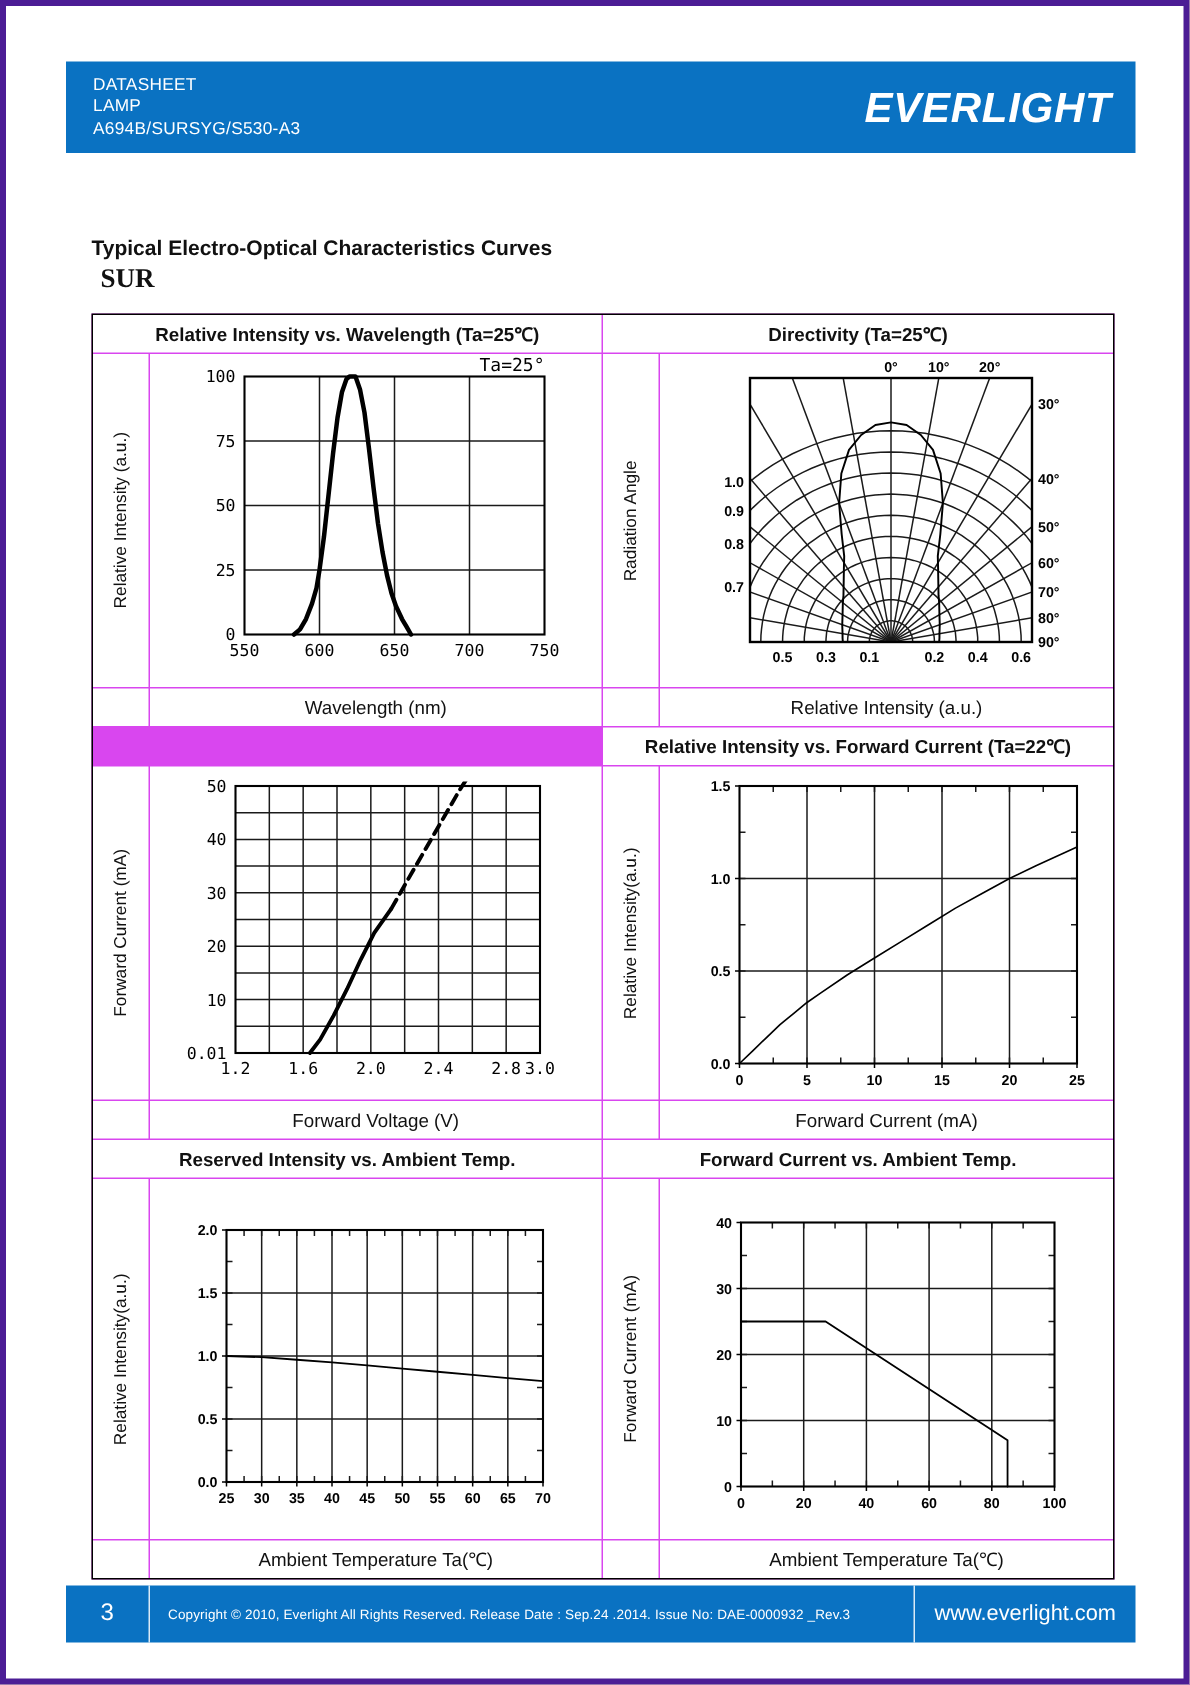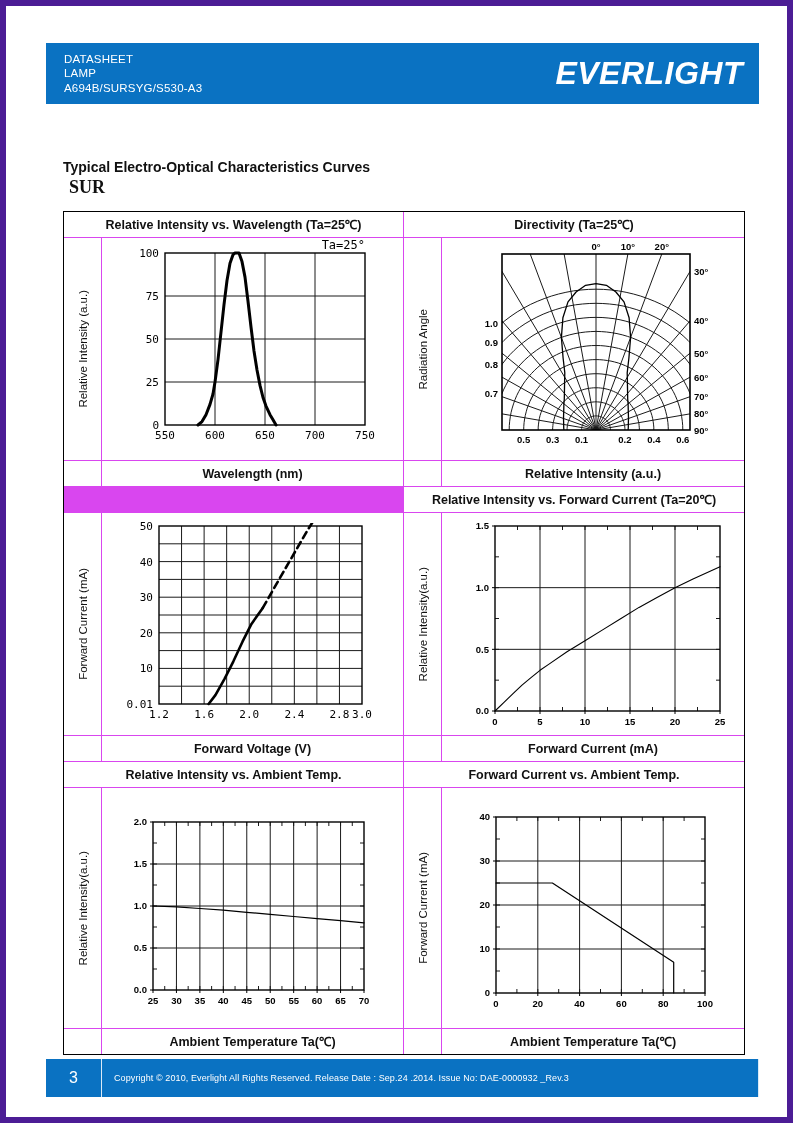--- a/index.html
+++ b/index.html
@@ -1,38 +1,38 @@
 <!DOCTYPE html>
 <html><head>
 <meta charset="utf-8">
 <style>
   html,body{margin:0;padding:0;background:#9a9a9a;}
   .page{width:793px;height:1123px;background:#fff;position:relative;margin:0 auto;
         font-family:"Liberation Sans",sans-serif;color:#111;overflow:hidden;
-        box-shadow:0 0 6px rgba(0,0,0,.4);border:6px solid #4c1d95;box-sizing:border-box;}
+        box-shadow:0 0 6px rgba(0,0,0,.4);border:4px solid #4c1d95;box-sizing:border-box;}
 
   
   .header{position:absolute;left:40px;top:37px;width:713px;height:61px;background:#0a72c2;
           color:#fff;display:flex;justify-content:space-between;align-items:center;}
   .header-left{padding-left:18px;font-size:11.5px;line-height:14.5px;letter-spacing:.2px;}
-  .logo{padding-right:16px;font-size:32px;font-weight:bold;font-style:italic;letter-spacing:.5px;}
+  .logo{padding-right:16px;font-size:28px;font-weight:bold;font-style:italic;letter-spacing:.5px;}
 
   
   .section-title{position:absolute;left:57px;top:153px;font-size:14px;font-weight:bold;}
   .part-label{position:absolute;left:63px;top:171px;font-family:"Liberation Serif",serif;
               font-size:18px;font-weight:bold;}
 
   
   .curves{position:absolute;left:57px;top:205px;display:grid;
           grid-template-columns:37px 301px 37px 302px;
           grid-template-rows:25px 222px 25px 25px 222px 25px 25px 240px 25px;
           gap:1px;background:#d946ef;border:1px solid #000;}
   .cell{background:#fff;position:relative;overflow:hidden;}
   .ptitle{display:flex;align-items:center;justify-content:center;font-weight:bold;font-size:12.5px;}
-  .xlab{display:flex;align-items:center;justify-content:center;font-size:12.5px;font-weight:bold;}
+  .xlab{display:flex;align-items:center;justify-content:center;font-size:12.5px;}
   .ylab{display:flex;align-items:center;justify-content:center;}
   .vert{writing-mode:vertical-rl;transform:rotate(180deg);font-size:11.5px;white-space:nowrap;}
   svg.chart{position:absolute;left:0;top:0;}
 
   
   .footer{position:absolute;left:40px;top:1053px;width:713px;height:38px;background:#0a72c2;
           color:#fff;display:flex;align-items:stretch;}
   .pageno{width:55px;display:flex;align-items:center;justify-content:center;font-size:16px;}
   .fsep{width:1px;background:rgba(255,255,255,.85);}
   .copy{flex:1;display:flex;align-items:center;padding-left:12px;font-size:9px;letter-spacing:.1px;text-align:center;}
@@ -197,21 +197,21 @@
           </clipPath>
           <g clip-path="url(#clip2)">
             <polyline points="106.6,191.0 113.4,182.1 122.4,166.1 131.4,148.3 140.5,128.7 149.5,110.9 160.8,94.9" fill="none" stroke="#000" stroke-width="2.6" stroke-linejoin="round" stroke-linecap="round"></polyline>
             <polyline points="160.8,94.9 172.0,75.3 183.3,55.7 194.6,36.1 205.9,16.6 211.5,7.7" fill="none" stroke="#000" stroke-width="2.6" stroke-linejoin="round" stroke-linecap="round" stroke-dasharray="7 4.5"></polyline>
           </g>
         </svg>
       </div>
     <div class="cell" style="grid-area:6/1/7/2"></div>
     <div class="cell xlab" style="grid-area:6/2/7/3">Forward Voltage (V)</div>
 
-    <div class="cell ptitle" style="grid-area:4/3/5/5">Relative Intensity vs. Forward Current (Ta=20℃)</div>
+    <div class="cell ptitle" style="grid-area:4/3/5/5">Relative Intensity vs. Forward Current (Ta=22℃)</div>
     <div class="cell ylab" style="grid-area:5/3/6/4">
         <span class="vert">Relative Intensity(a.u.)</span>
       </div>
     <div class="cell" style="grid-area:5/4/6/5">
         <svg id="chart-3" class="chart" width="302" height="222">
           <line x1="98" y1="13" x2="98" y2="198" stroke="#1a1a1a" stroke-width="1"></line>
           <line x1="143" y1="13" x2="143" y2="198" stroke="#1a1a1a" stroke-width="1"></line>
           <line x1="188" y1="13" x2="188" y2="198" stroke="#1a1a1a" stroke-width="1"></line>
           <line x1="233" y1="13" x2="233" y2="198" stroke="#1a1a1a" stroke-width="1"></line>
           <line x1="53" y1="136.33333333333334" x2="278" y2="136.33333333333334" stroke="#1a1a1a" stroke-width="1"></line>
@@ -269,21 +269,21 @@
             <rect x="51" y="10" width="230" height="191"></rect>
           </clipPath>
           <g clip-path="url(#clip3)">
             <polyline points="53.0,198.0 62.0,189.4 71.0,180.7 80.0,172.1 89.0,164.7 98.0,157.3 107.0,151.1 125.0,138.8 143.0,127.7 161.0,116.6 179.0,105.5 197.0,94.4 215.0,84.5 233.0,74.7 251.0,66.0 278.0,53.7" fill="none" stroke="#000" stroke-width="1.1" stroke-linejoin="round" stroke-linecap="round"></polyline>
           </g>
         </svg>
       </div>
     <div class="cell" style="grid-area:6/3/7/4"></div>
     <div class="cell xlab" style="grid-area:6/4/7/5">Forward Current (mA)</div>
 
-    <div class="cell ptitle" style="grid-area:7/1/8/3">Relative Intensity vs. Ambient Temp.</div>
+    <div class="cell ptitle" style="grid-area:7/1/8/3">Reserved Intensity vs. Ambient Temp.</div>
     <div class="cell ylab" style="grid-area:8/1/9/2">
         <span class="vert">Relative Intensity(a.u.)</span>
       </div>
     <div class="cell" style="grid-area:8/2/9/3">
         <svg id="chart-4" class="chart" width="301" height="240">
           <line x1="74.44444444444444" y1="34" x2="74.44444444444444" y2="202" stroke="#1a1a1a" stroke-width="1"></line>
           <line x1="97.88888888888889" y1="34" x2="97.88888888888889" y2="202" stroke="#1a1a1a" stroke-width="1"></line>
           <line x1="121.33333333333333" y1="34" x2="121.33333333333333" y2="202" stroke="#1a1a1a" stroke-width="1"></line>
           <line x1="144.77777777777777" y1="34" x2="144.77777777777777" y2="202" stroke="#1a1a1a" stroke-width="1"></line>
           <line x1="168.22222222222223" y1="34" x2="168.22222222222223" y2="202" stroke="#1a1a1a" stroke-width="1"></line>
@@ -462,15 +462,16 @@
     <div class="cell" style="grid-area:9/3/10/4"></div>
     <div class="cell xlab" style="grid-area:9/4/10/5">Ambient Temperature Ta(℃)</div>
 
   </div>
 
   <div class="footer">
     <div class="pageno">3</div>
     <div class="fsep"></div>
     <div class="copy">Copyright © 2010, Everlight All Rights Reserved. Release Date : Sep.24 .2014. Issue No: DAE-0000932 _Rev.3</div>
     <div class="fsep"></div>
+    <div class="site">www.everlight.com</div>
   </div>
 
 </div>
 
 </body></html>

